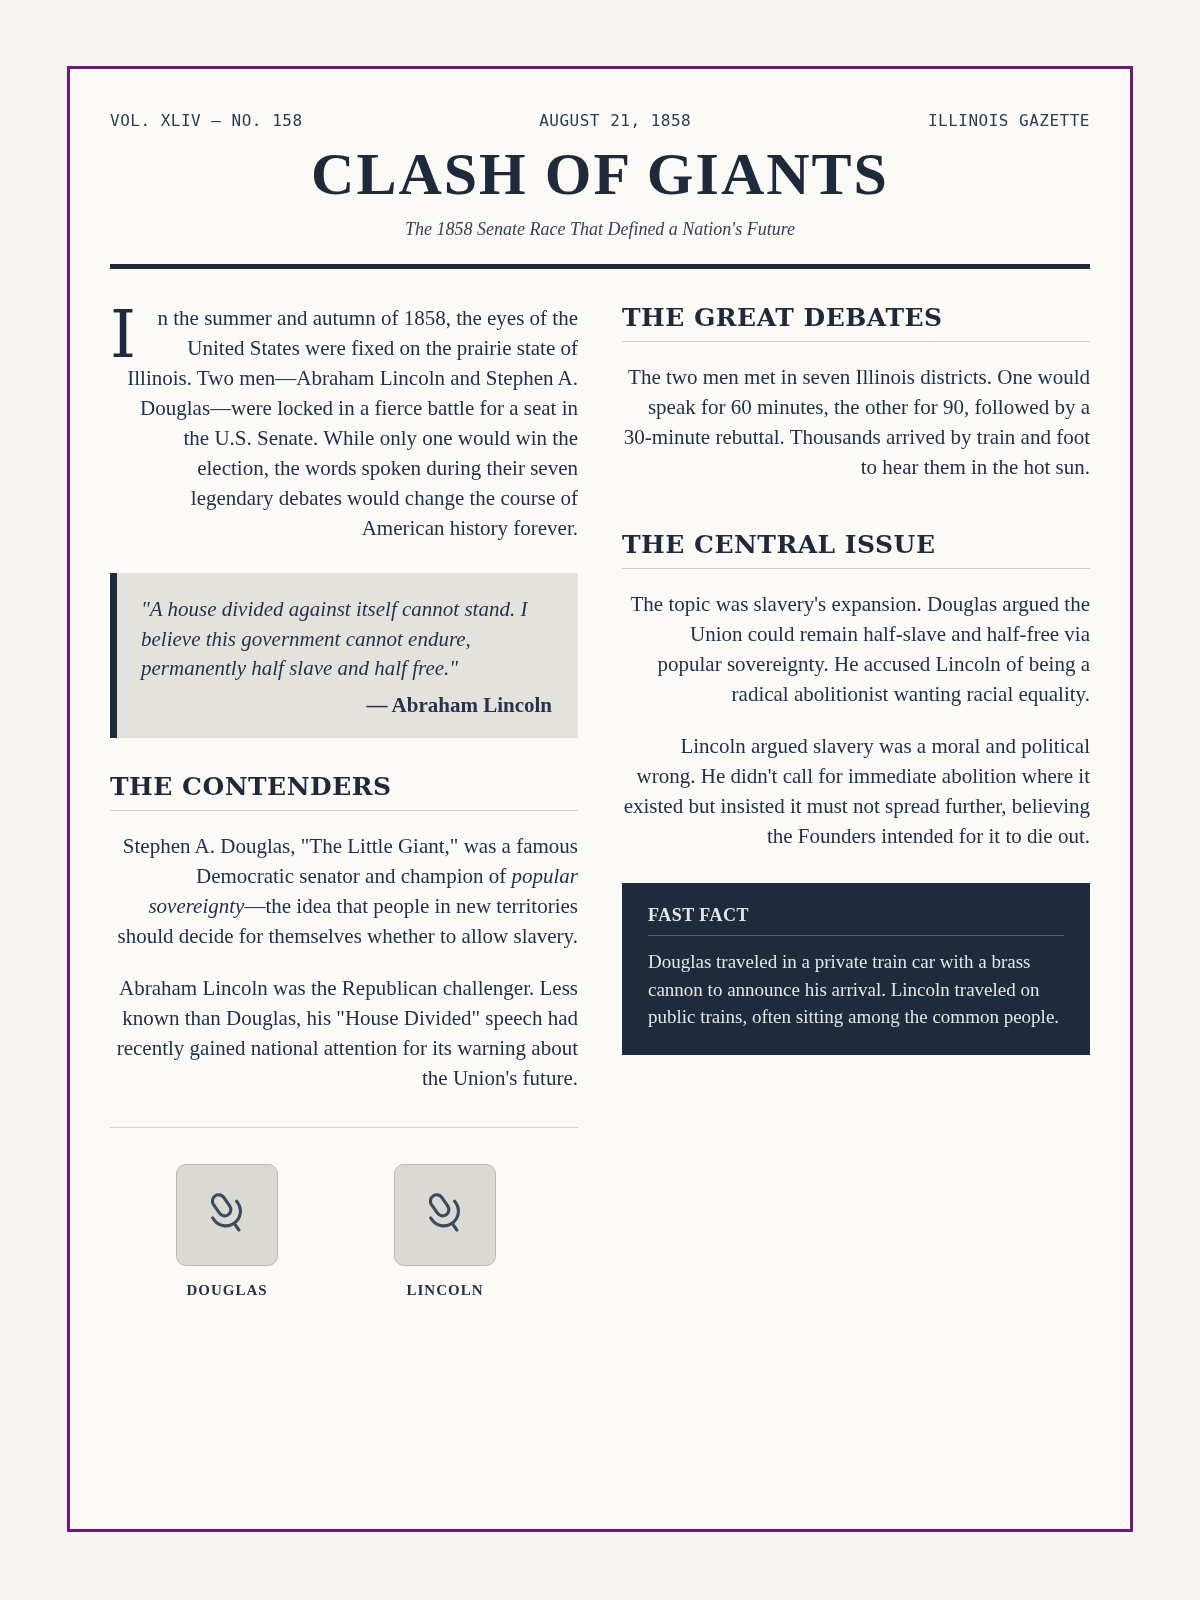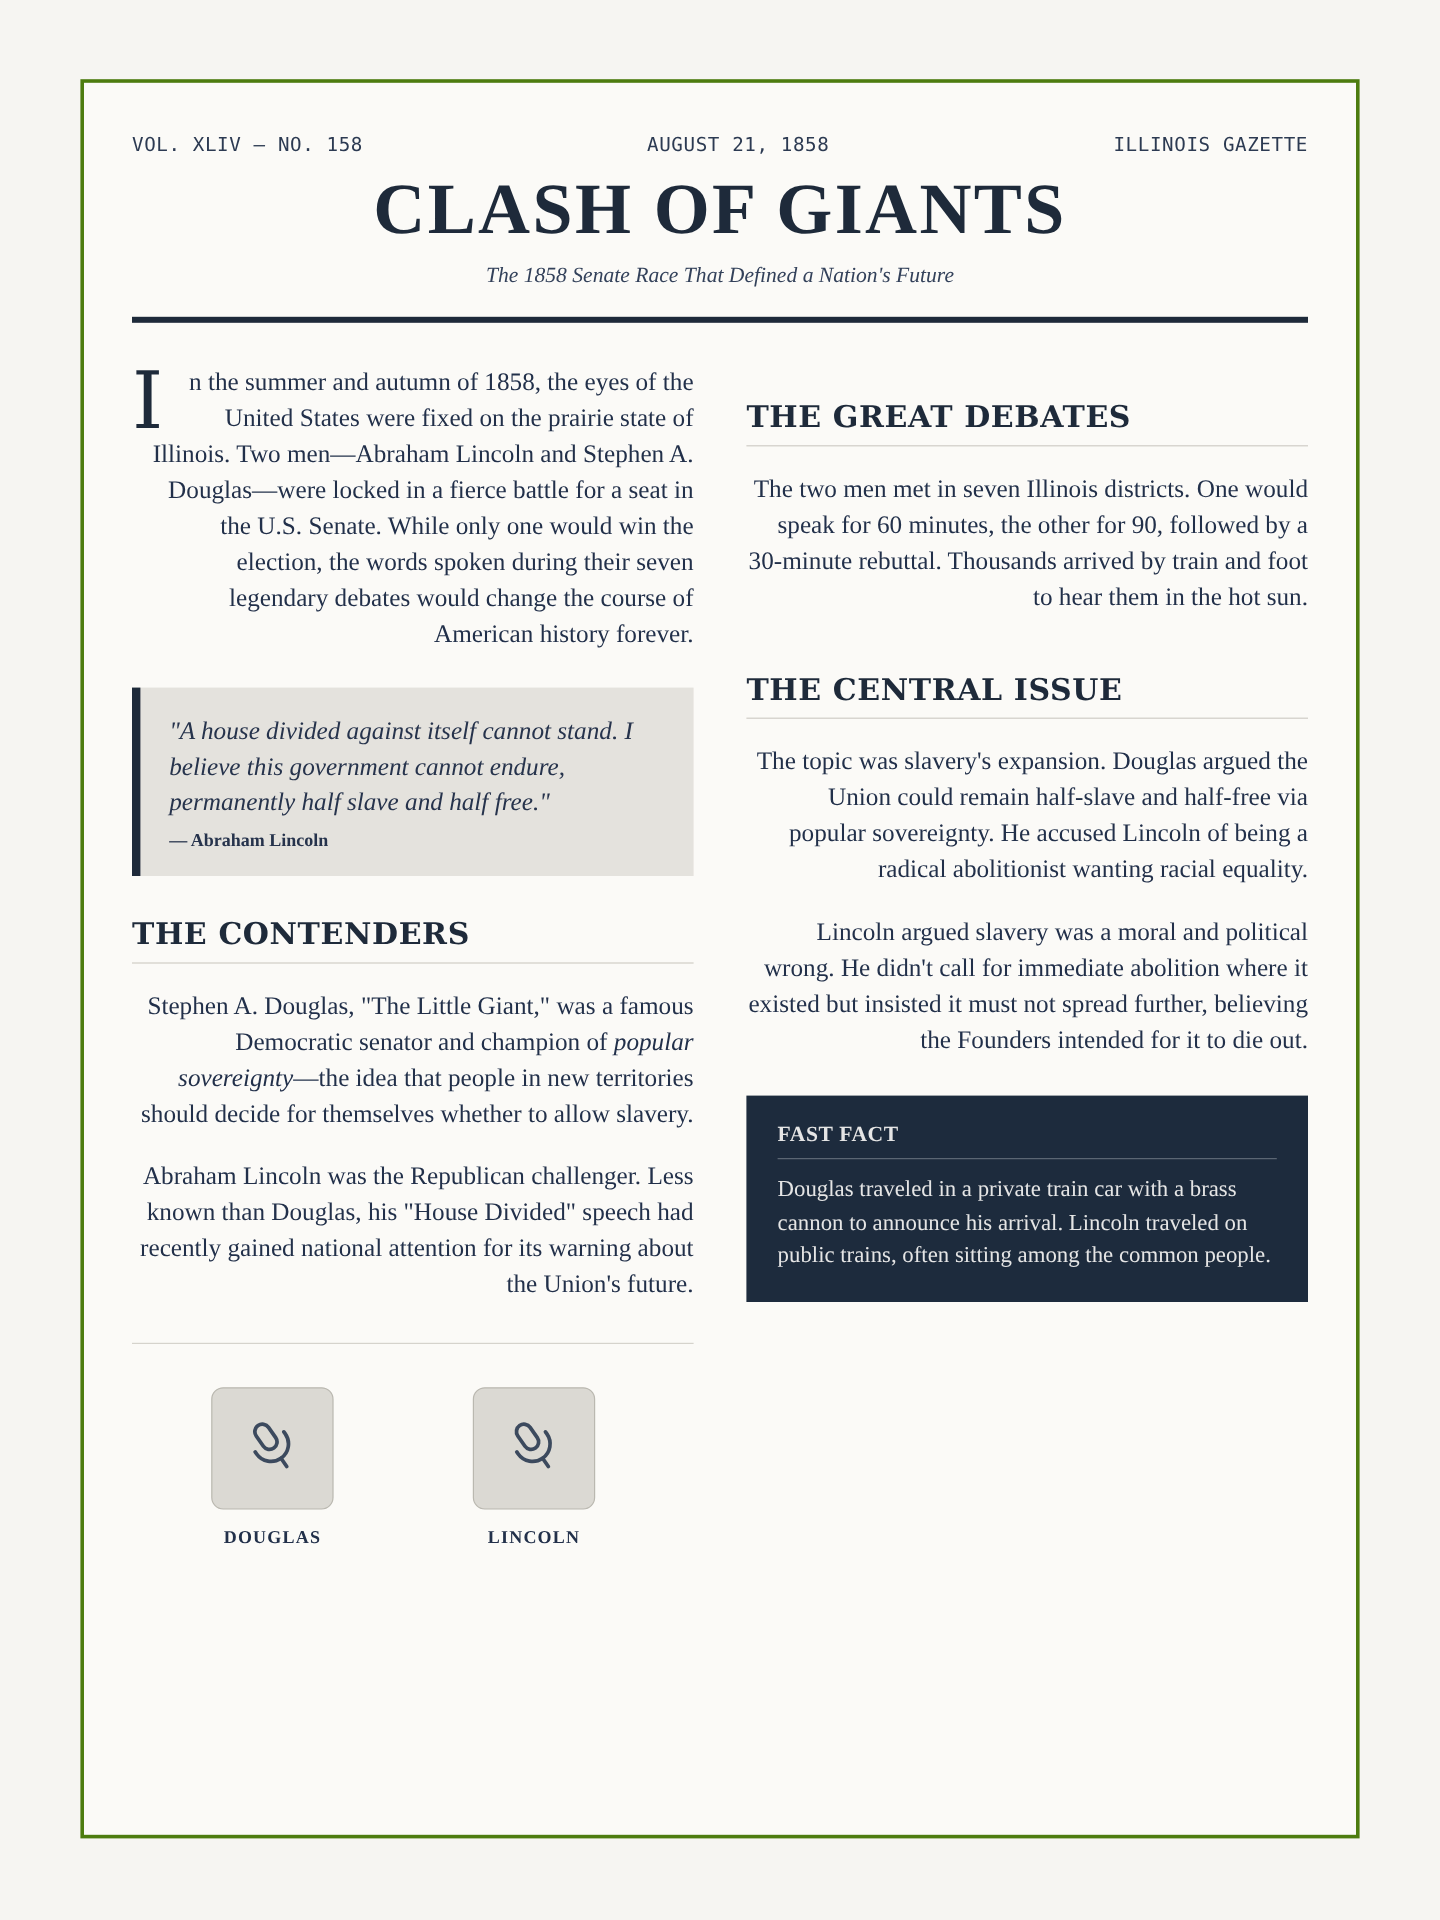--- a/index.html
+++ b/index.html
@@ -8,21 +8,21 @@
     background: #f6f5f2;
     font-family: "Liberation Serif", serif;
     color: #22304a;
     position: relative;
   }
   .page {
     position: absolute;
     left: 67px; top: 66px;
     width: 1066px; height: 1466px;
     background: #fbfaf7;
-    border: 3px solid #4d7c0f;
+    border: 3px solid #701a75;
     padding: 42px 40px;
   }
   
   .masthead {
     display: flex;
     justify-content: space-between;
     align-items: baseline;
     font-family: "DejaVu Sans Mono", monospace;
     font-size: 16px;
     letter-spacing: 0.5px;
@@ -80,35 +80,35 @@
     margin: 30px 0 34px 0;
   }
   .quote-text {
     font-style: italic;
     font-size: 21px;
     line-height: 1.4;
     color: #26334c;
   }
   .quote-attr {
     font-weight: bold;
-    font-size: 15px;
+    font-size: 21px;
     margin-top: 10px;
     color: #26334c;
+    text-align: right;
   }
   
   h2.section-heading {
     font-family: "DejaVu Serif", serif;
     font-weight: bold;
     font-size: 25px;
     letter-spacing: 0.5px;
     color: #1e2a3a;
     padding-bottom: 9px;
     border-bottom: 1px solid #cfcdc6;
     margin-bottom: 20px;
-    margin-top: 30px;
   }
   .bold { font-weight: normal; margin-top: 42px; }
   .italic { font-style: italic; }
   .hr-light {
     border: none;
     border-top: 1px solid #d5d3cc;
     margin: 34px 0 36px 0;
   }
   
   .portraits {

